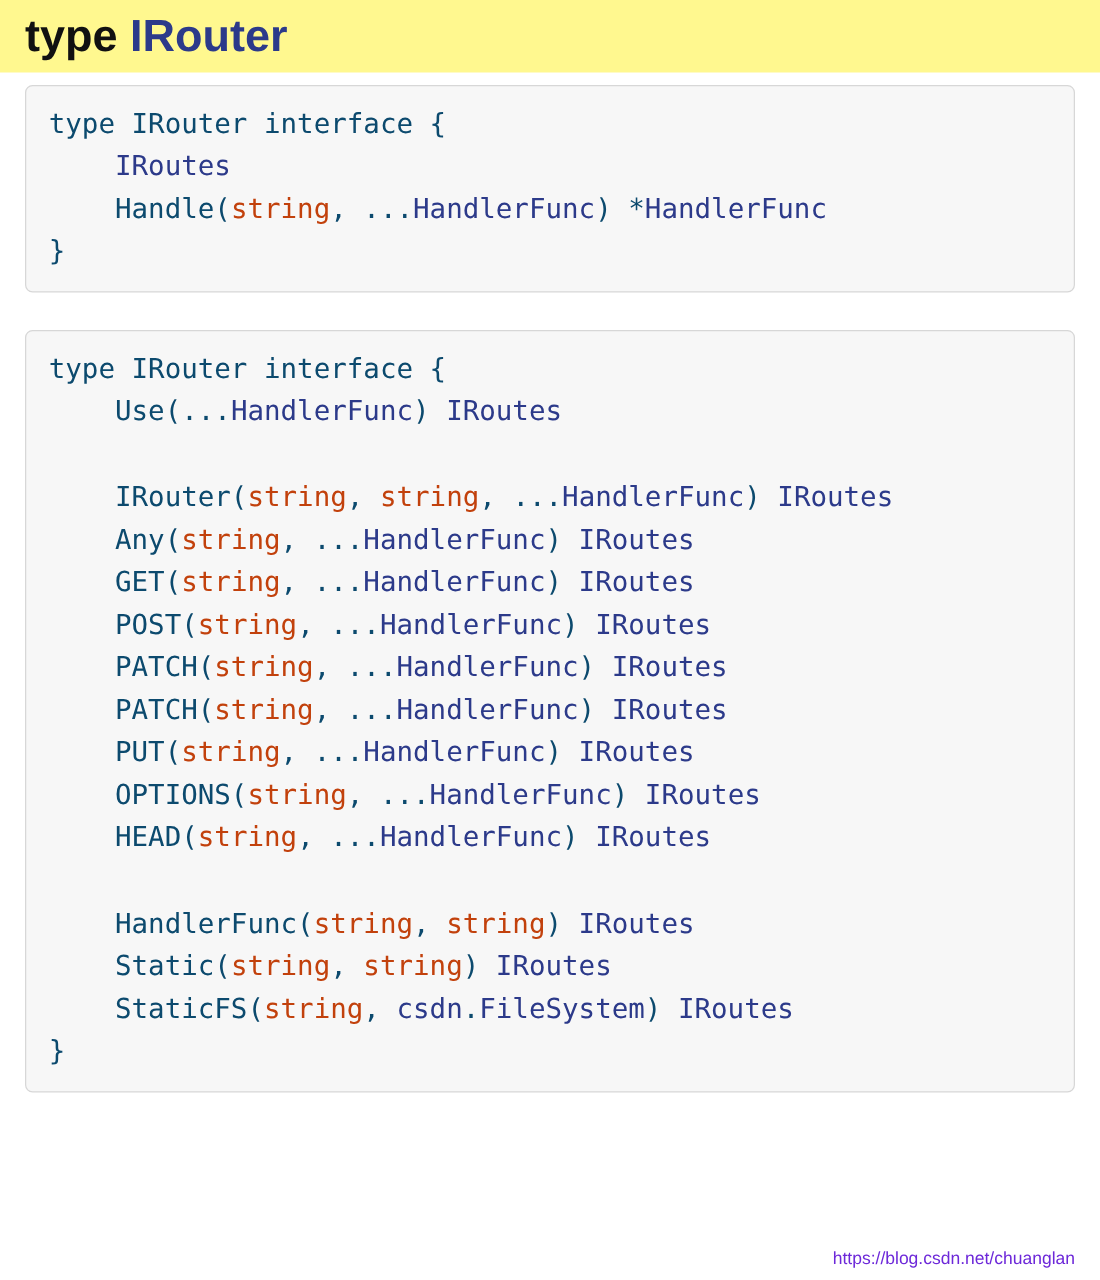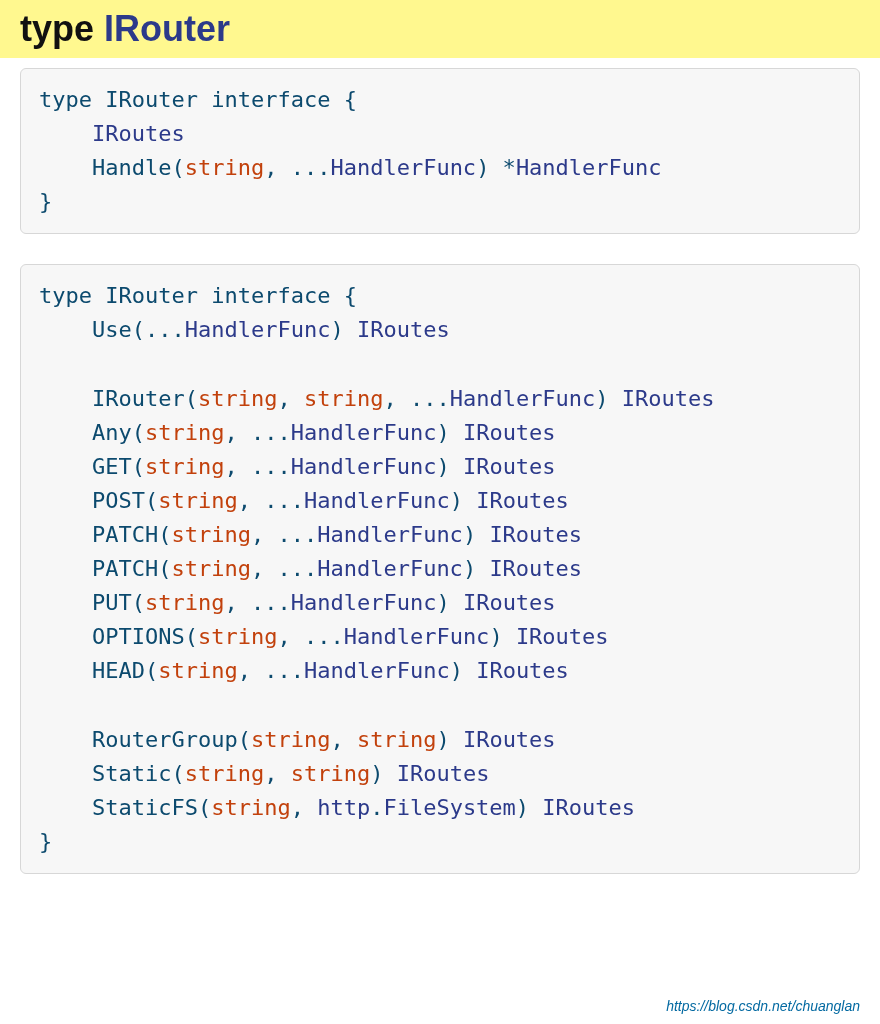--- a/index.html
+++ b/index.html
@@ -46,24 +46,23 @@
   .tok-builtin {
     color: #c2410c;
   }
   .tok-plain {
     color: #0c4a6e;
   }
   .watermark {
     position: absolute;
     right: 20px;
     bottom: 10px;
-    color: #0369a1;
+    color: #6d28d9;
     font-size: 14px;
     font-family: Arial, sans-serif;
-    font-style: italic;
   }
 </style>
 </head>
 <body>
 
 <div id="root">
     <h2 class="highlight"><span class="kw">type</span> <a>IRouter</a></h2>
     <div class="codeblock"><span class="tok-plain">type IRouter interface {</span>
 <span class="tok-plain">    </span><span class="tok-link">IRoutes</span>
 <span class="tok-plain">    Handle(</span><span class="tok-builtin">string</span><span class="tok-plain">, ...</span><span class="tok-link">HandlerFunc</span><span class="tok-plain">) *</span><span class="tok-link">HandlerFunc</span>
@@ -74,19 +73,19 @@
 <span class="tok-plain">    IRouter(</span><span class="tok-builtin">string</span><span class="tok-plain">, </span><span class="tok-builtin">string</span><span class="tok-plain">, ...</span><span class="tok-link">HandlerFunc</span><span class="tok-plain">) </span><span class="tok-link">IRoutes</span>
 <span class="tok-plain">    Any(</span><span class="tok-builtin">string</span><span class="tok-plain">, ...</span><span class="tok-link">HandlerFunc</span><span class="tok-plain">) </span><span class="tok-link">IRoutes</span>
 <span class="tok-plain">    GET(</span><span class="tok-builtin">string</span><span class="tok-plain">, ...</span><span class="tok-link">HandlerFunc</span><span class="tok-plain">) </span><span class="tok-link">IRoutes</span>
 <span class="tok-plain">    POST(</span><span class="tok-builtin">string</span><span class="tok-plain">, ...</span><span class="tok-link">HandlerFunc</span><span class="tok-plain">) </span><span class="tok-link">IRoutes</span>
 <span class="tok-plain">    PATCH(</span><span class="tok-builtin">string</span><span class="tok-plain">, ...</span><span class="tok-link">HandlerFunc</span><span class="tok-plain">) </span><span class="tok-link">IRoutes</span>
 <span class="tok-plain">    PATCH(</span><span class="tok-builtin">string</span><span class="tok-plain">, ...</span><span class="tok-link">HandlerFunc</span><span class="tok-plain">) </span><span class="tok-link">IRoutes</span>
 <span class="tok-plain">    PUT(</span><span class="tok-builtin">string</span><span class="tok-plain">, ...</span><span class="tok-link">HandlerFunc</span><span class="tok-plain">) </span><span class="tok-link">IRoutes</span>
 <span class="tok-plain">    OPTIONS(</span><span class="tok-builtin">string</span><span class="tok-plain">, ...</span><span class="tok-link">HandlerFunc</span><span class="tok-plain">) </span><span class="tok-link">IRoutes</span>
 <span class="tok-plain">    HEAD(</span><span class="tok-builtin">string</span><span class="tok-plain">, ...</span><span class="tok-link">HandlerFunc</span><span class="tok-plain">) </span><span class="tok-link">IRoutes</span>
 
-<span class="tok-plain">    RouterGroup(</span><span class="tok-builtin">string</span><span class="tok-plain">, </span><span class="tok-builtin">string</span><span class="tok-plain">) </span><span class="tok-link">IRoutes</span>
+<span class="tok-plain">    HandlerFunc(</span><span class="tok-builtin">string</span><span class="tok-plain">, </span><span class="tok-builtin">string</span><span class="tok-plain">) </span><span class="tok-link">IRoutes</span>
 <span class="tok-plain">    Static(</span><span class="tok-builtin">string</span><span class="tok-plain">, </span><span class="tok-builtin">string</span><span class="tok-plain">) </span><span class="tok-link">IRoutes</span>
-<span class="tok-plain">    StaticFS(</span><span class="tok-builtin">string</span><span class="tok-plain">, </span><span class="tok-link">http</span><span class="tok-plain">.</span><span class="tok-link">FileSystem</span><span class="tok-plain">) </span><span class="tok-link">IRoutes</span>
+<span class="tok-plain">    StaticFS(</span><span class="tok-builtin">string</span><span class="tok-plain">, </span><span class="tok-link">csdn</span><span class="tok-plain">.</span><span class="tok-link">FileSystem</span><span class="tok-plain">) </span><span class="tok-link">IRoutes</span>
 <span class="tok-plain">}</span></div>
   </div>
 
 <div class="watermark">https://blog.csdn.net/chuanglan</div>
 
 </body></html>

